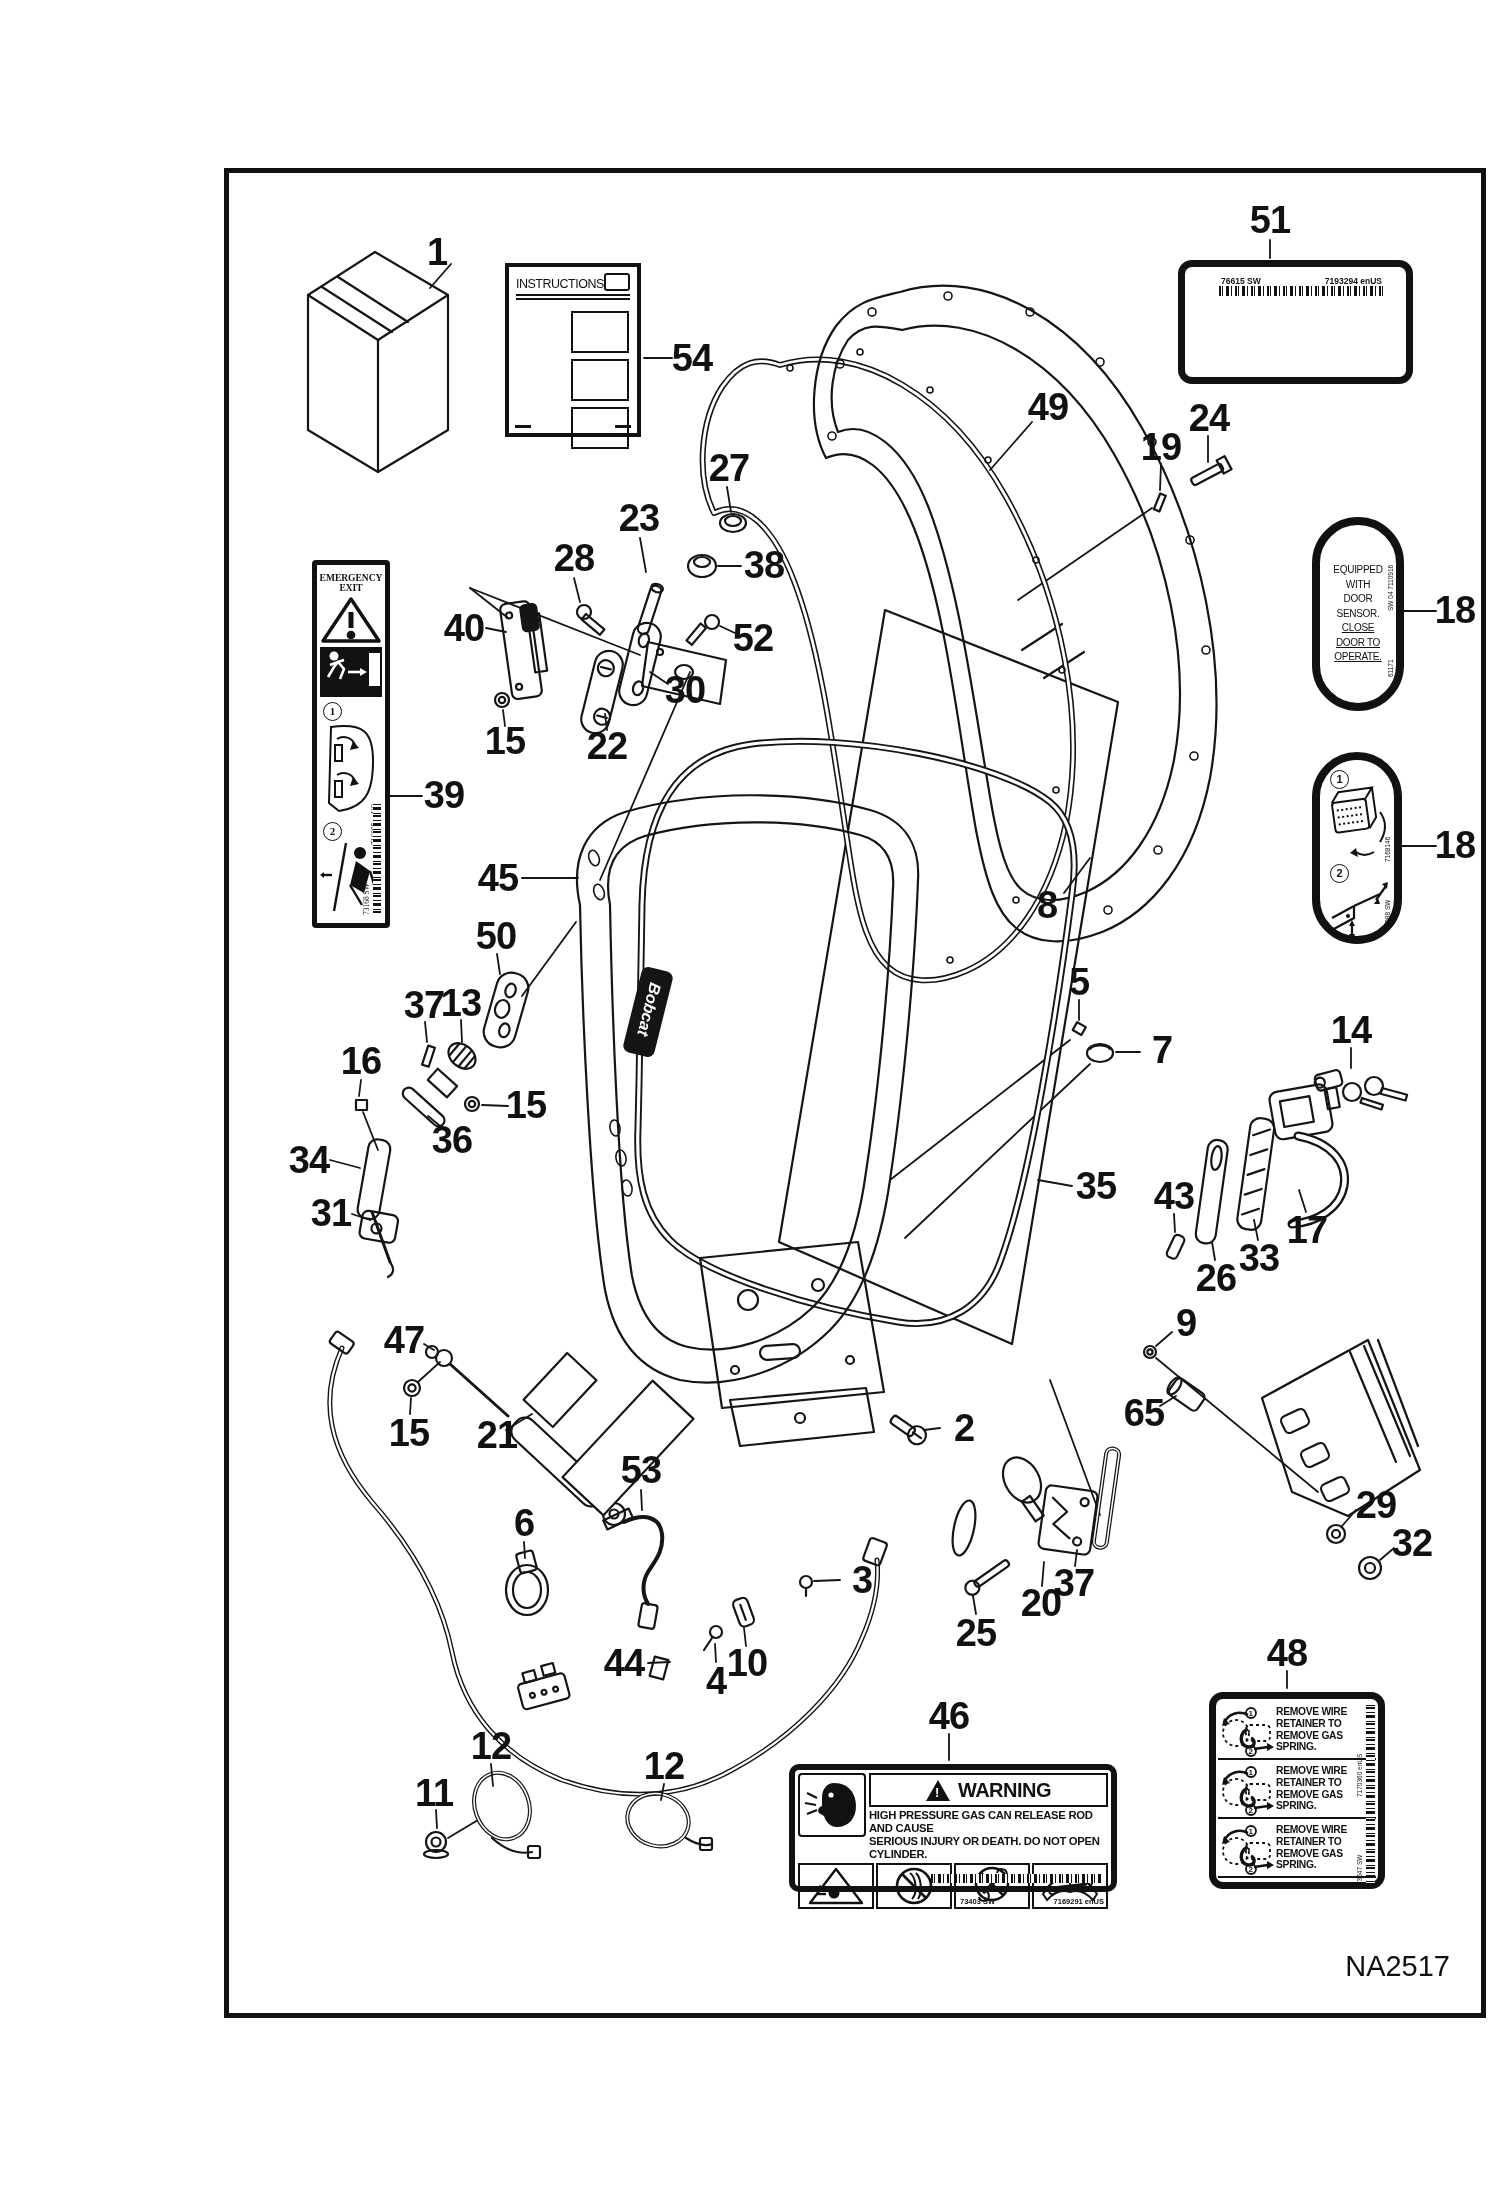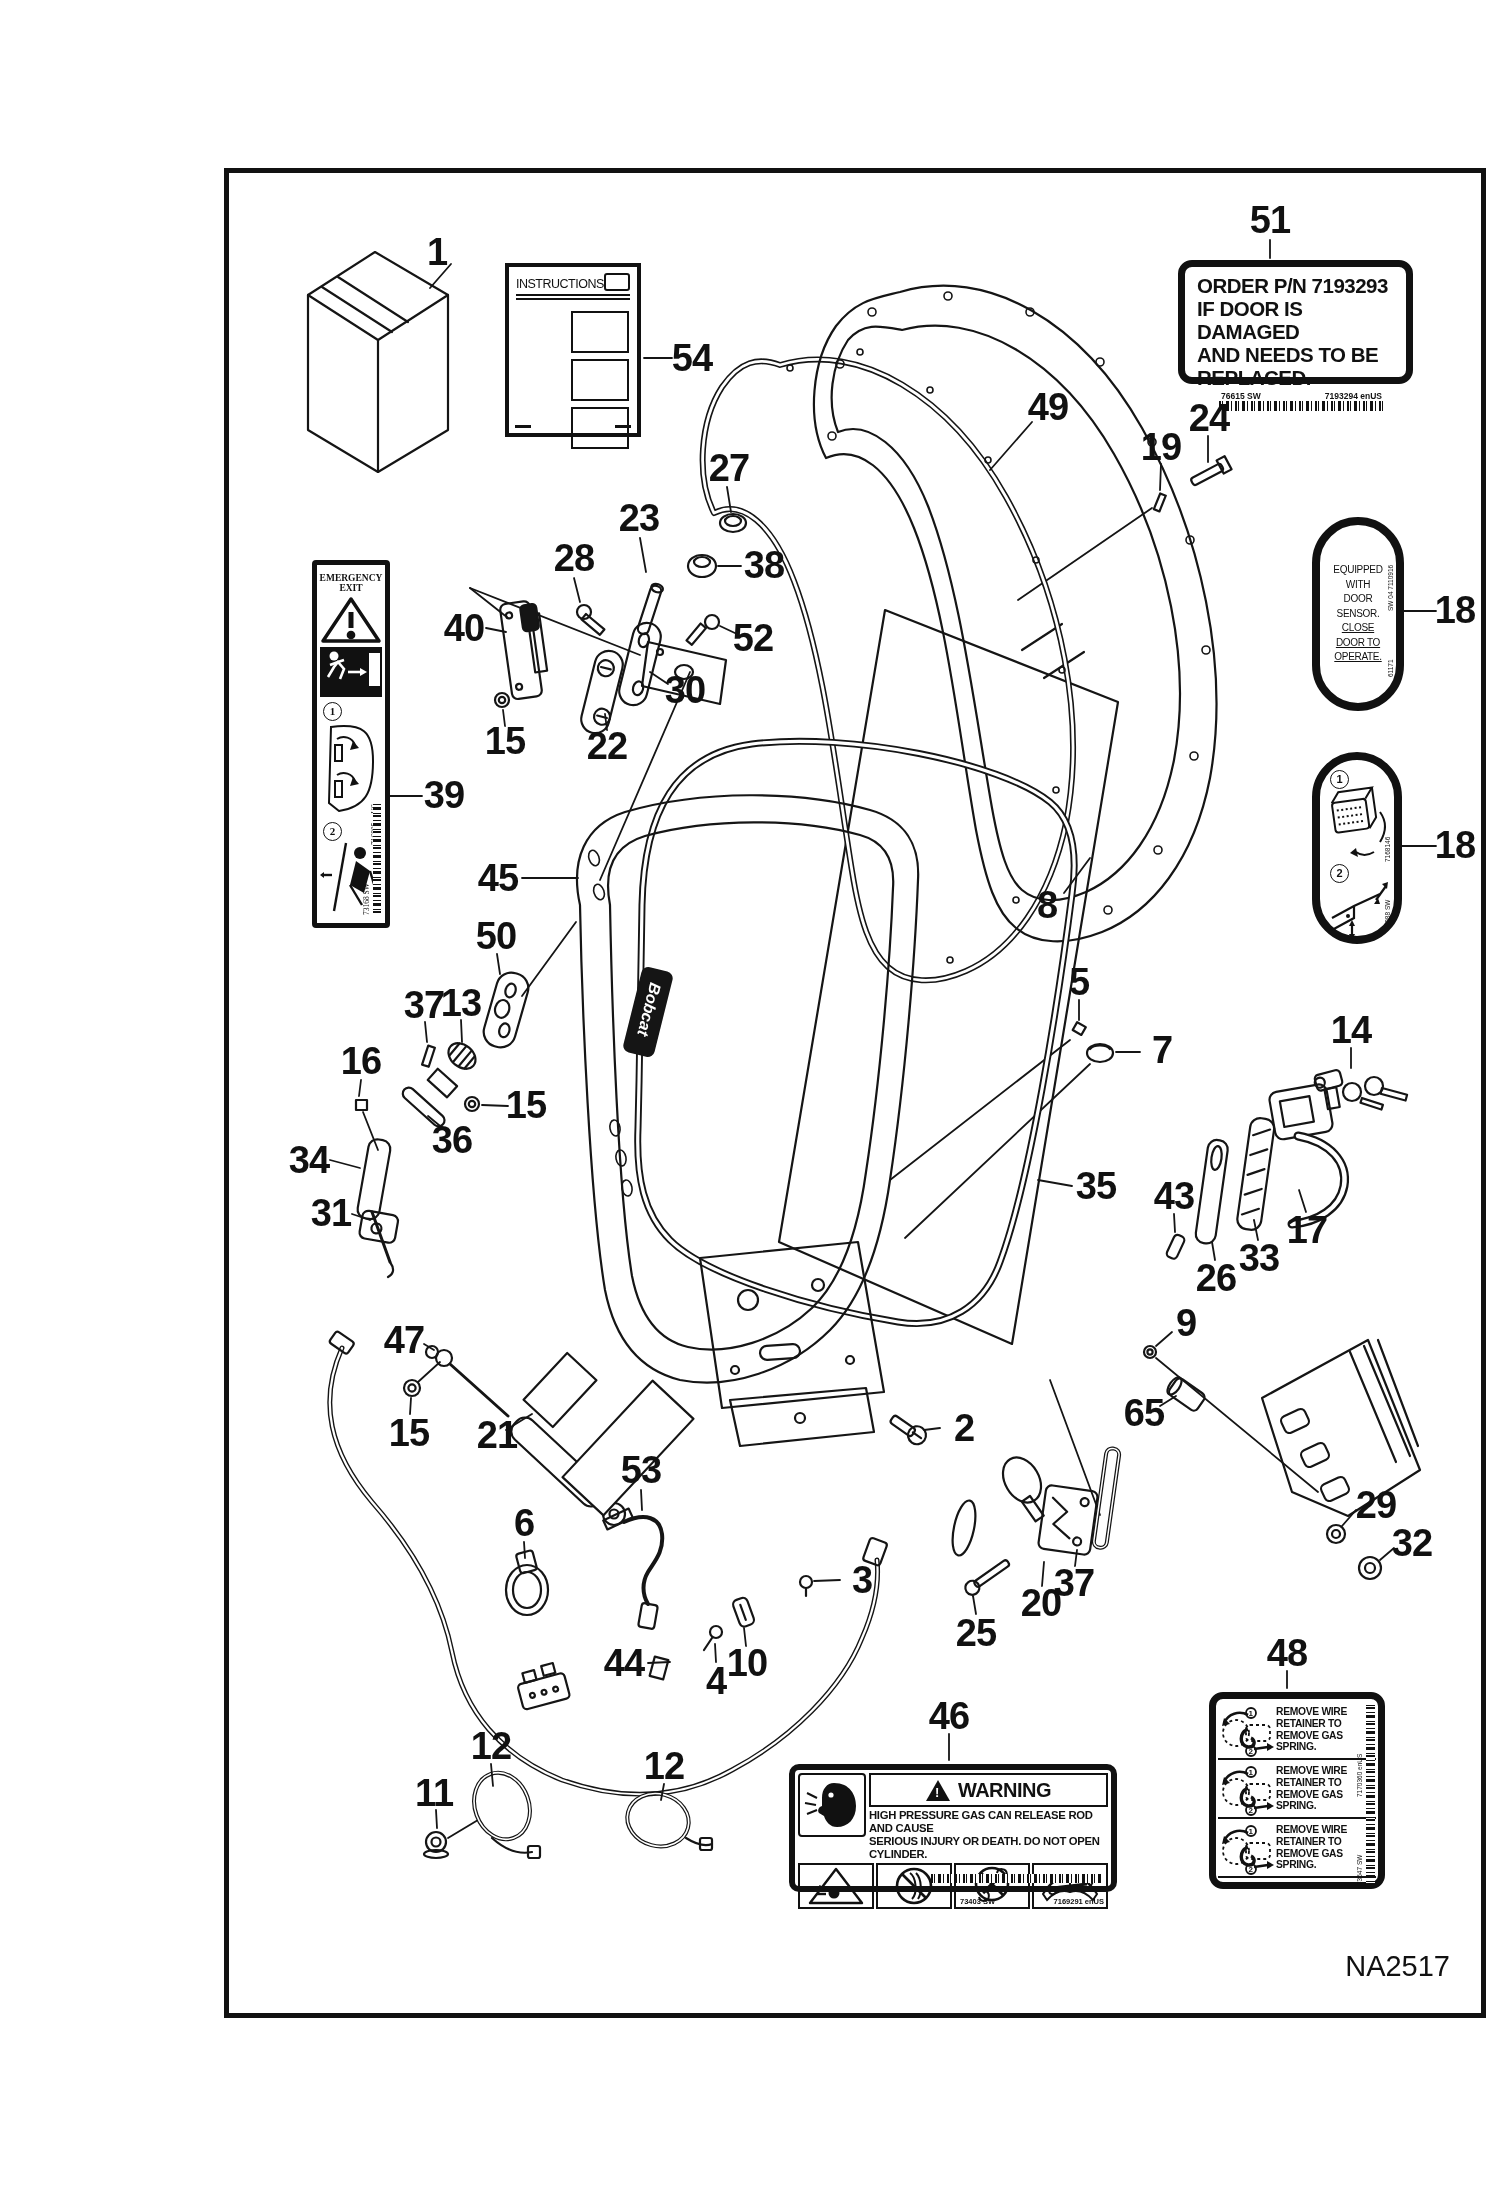--- a/index.html
+++ b/index.html
@@ -502,26 +502,20 @@
       <line x1="1075" y1="1566" x2="1077" y2="1550"></line>
       <line x1="491" y1="1764" x2="493" y2="1786"></line>
       <line x1="436" y1="1810" x2="437" y2="1828"></line>
       <line x1="664" y1="1784" x2="661" y2="1800"></line>
       <line x1="949" y1="1734" x2="949" y2="1760"></line>
       <line x1="1287" y1="1671" x2="1287" y2="1688"></line>
     </g>
   </svg>
 
   <div class="lbl" id="order-label">
-    <div class="t">
-      <div>ORDER P/N 7193293</div>
-      <div>IF DOOR IS DAMAGED</div>
-      <div>AND NEEDS TO BE</div>
-      <div>REPLACED.</div>
-    </div>
     <div class="codes">
       <span>76615 SW</span>
       <span>7193294 enUS</span>
     </div>
     <div class="strip bc"></div>
   </div>
 
   <div class="lbl" id="instr-label">
     <div class="hd">
       <span>INSTRUCTIONS</span>

